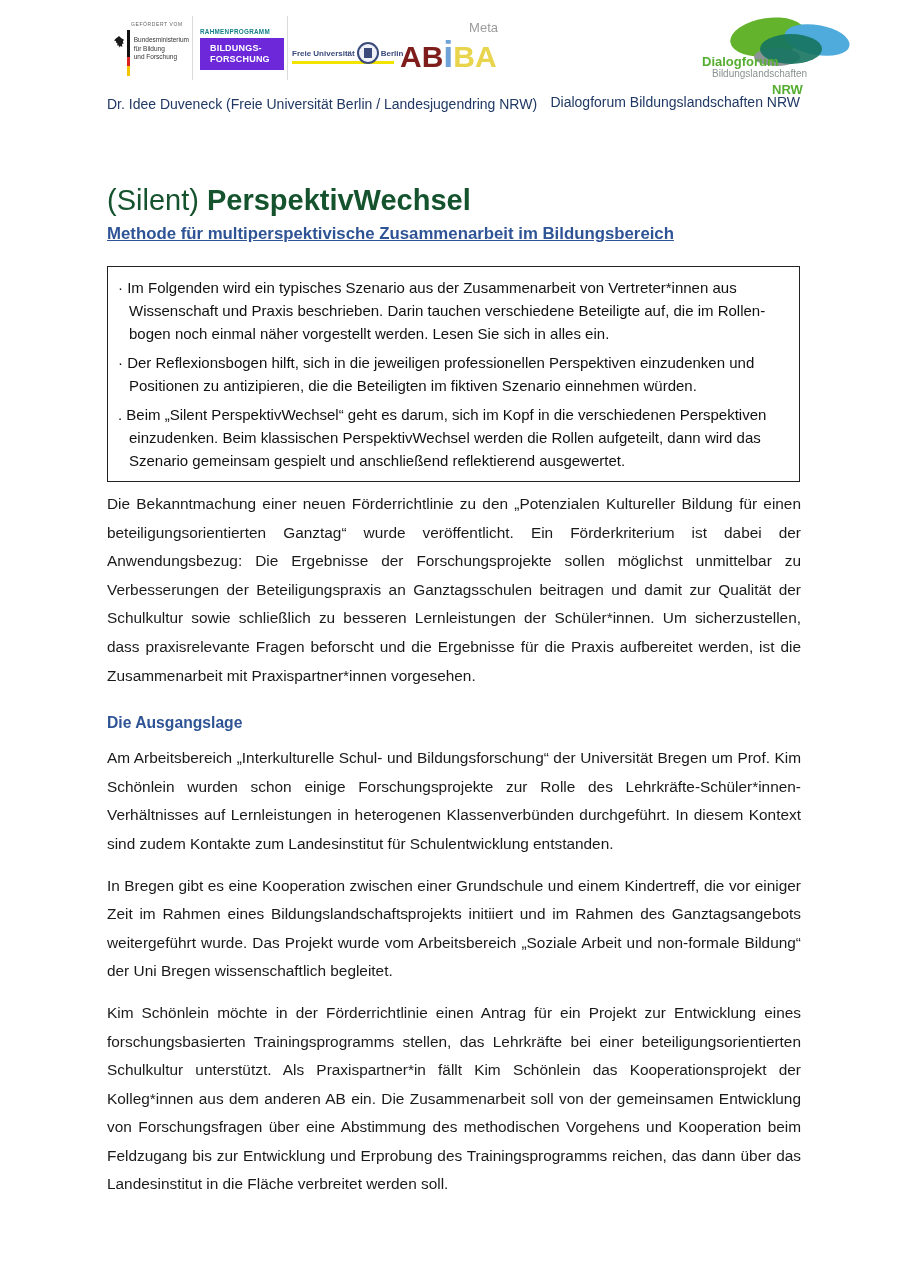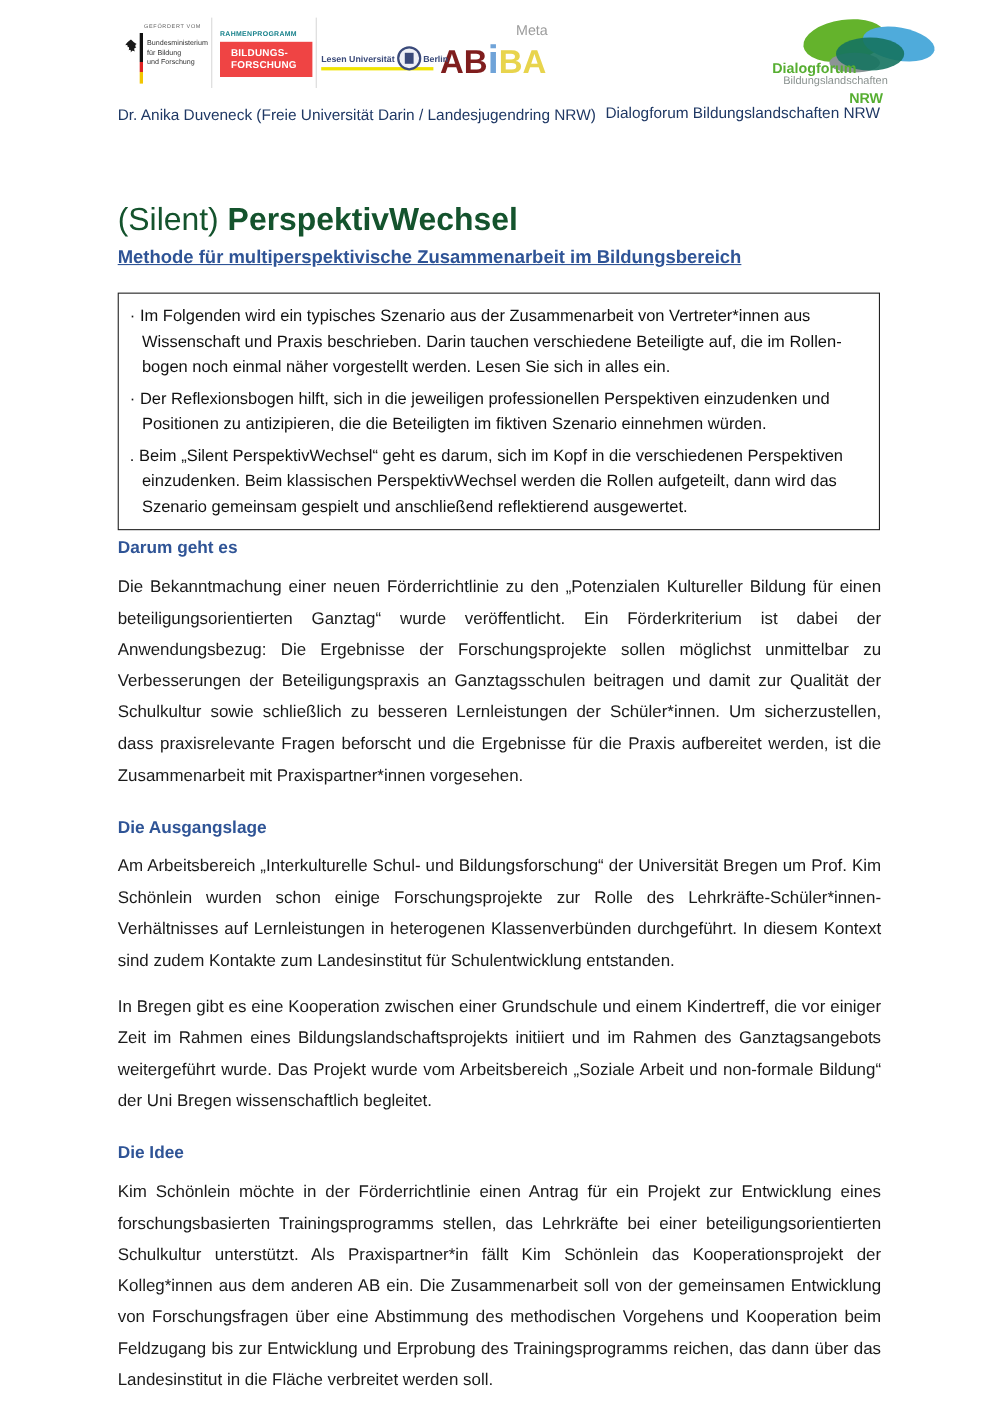--- a/index.html
+++ b/index.html
@@ -18,21 +18,21 @@
   .logo-bmbf { position: absolute; left: 113px; top: 21px; width: 76px; }
   .bmbf-funded { font-size: 5px; letter-spacing: .6px; color: #666; margin-left: 18px; margin-bottom: 3px; }
   .bmbf-row { display: flex; align-items: flex-start; }
   .bmbf-eagle { width: 14px; height: 16px; margin-top: 4px; }
   .bmbf-flag { width: 3px; height: 46px; margin: 0 4px 0 2px;
     background: linear-gradient(to bottom, #111 0%, #111 58%, #d22 58%, #d22 78%, #f2c500 78%, #f2c500 100%); }
   .bmbf-text { font-size: 6.5px; line-height: 8.5px; color: #333; padding-top: 6px; }
 
   .logo-rp { position: absolute; left: 200px; top: 28px; width: 84px; }
   .rp-top { font-size: 6.3px; font-weight: bold; letter-spacing: .3px; color: #15808a; margin-bottom: 3px; }
-  .rp-box { position: relative; background: #ef4444; color: #fff; padding: 5px 5px 5px 10px; }
+  .rp-box { position: relative; background: #6d28d9; color: #fff; padding: 5px 5px 5px 10px; }
   .rp-box .l { font-size: 9px; font-weight: bold; line-height: 11px; letter-spacing: .2px; }
   .rp-side { position: absolute; left: -4px; top: 50%; transform: rotate(-90deg) translateX(-50%);
     transform-origin: left top; font-size: 3.6px; color: rgba(255,255,255,.85); letter-spacing: .4px; }
 
   .logo-fu { position: absolute; left: 292px; top: 40px; width: 102px; height: 28px; }
   .fu-row { position: relative; display: flex; align-items: center; height: 26px; z-index: 1; }
   .fu-txt { font-size: 8px; font-weight: bold; color: #3a4a7a; white-space: nowrap; }
   .fu-seal { width: 22px; height: 22px; border-radius: 50%; border: 2px solid #3a4a7a;
     background: #eef1f7; margin: 0 2px; flex: 0 0 auto; position: relative; }
   .fu-seal::after { content: ""; position: absolute; left: 5px; top: 4px; width: 8px; height: 10px; background: #3a4a7a; }
@@ -107,21 +107,21 @@
       <div class="l">BILDUNGS-</div>
       <div class="l">FORSCHUNG</div>
     </div>
   </div>
 
   <div class="logo-sep sep2"></div>
 
   <div class="logo-fu">
     <div class="fu-yellow"></div>
     <div class="fu-row">
-      <span class="fu-txt">Lesen Universität</span>
+      <span class="fu-txt">Freie Universität</span>
       <span class="fu-seal"></span>
       <span class="fu-txt">Berlin</span>
     </div>
   </div>
 
   <div class="logo-abiba">
     <div class="abiba-meta">Meta</div>
     <div class="abiba-word">
       <span class="abiba-ab">AB</span><span class="abiba-i">i</span><span class="abiba-ba">BA</span>
     </div>
@@ -131,44 +131,42 @@
     <div class="df-shape df-green"></div>
     <div class="df-shape df-blue"></div>
     <div class="df-shape df-gray"></div>
     <div class="df-shape df-teal"></div>
     <div class="df-l1">Dialogforum</div>
     <div class="df-l2">Bildungslandschaften</div>
     <div class="df-l3">NRW</div>
   </div>
 
   <div class="authors">
-    <div>Dr. Anika Duveneck (Freie Universität Darin / Landesjugendring NRW)</div>
+    <div>Dr. Idee Duveneck (Freie Universität Berlin / Landesjugendring NRW)</div>
   </div>
   <div class="right-credit">Dialogforum Bildungslandschaften NRW</div>
 
   <div class="title-block">
     <div class="main-title"><span>(Silent) </span><span class="bold">PerspektivWechsel</span></div>
     <div class="subtitle">Methode für multiperspektivische Zusammenarbeit im Bildungsbereich</div>
   </div>
 
   <div class="intro-box">
     <div class="intro-bullet"><span>·</span> <span>Im Folgenden wird ein typisches Szenario aus der Zusammenarbeit von Vertreter*innen aus Wissenschaft und Praxis beschrieben. Darin tauchen verschiedene Beteiligte auf, die im Rollen­bogen noch einmal näher vorgestellt werden. Lesen Sie sich in alles ein.</span></div>
     <div class="intro-bullet"><span>·</span> <span>Der Reflexionsbogen hilft, sich in die jeweiligen professionellen Perspektiven einzudenken und Positionen zu antizipieren, die die Beteiligten im fiktiven Szenario einnehmen würden.</span></div>
     <div class="intro-bullet"><span>.</span> <span>Beim „Silent PerspektivWechsel“ geht es darum, sich im Kopf in die verschiedenen Perspekti­ven einzudenken. Beim klassischen PerspektivWechsel werden die Rollen aufgeteilt, dann wird das Szenario gemeinsam gespielt und anschließend reflektierend ausgewertet.</span></div>
   </div>
 
   <div class="body-sections">
     <div class="sec">
-      <div class="sec-heading">Darum geht es</div>
       <p>Die Bekanntmachung einer neuen Förderrichtlinie zu den „Potenzialen Kultureller Bildung für einen beteiligungsorientierten Ganztag“ wurde veröffentlicht. Ein Förderkriterium ist dabei der Anwendungsbezug: Die Ergebnisse der Forschungsprojekte sollen möglichst unmittelbar zu Verbesserungen der Beteiligungspraxis an Ganztagsschulen beitragen und damit zur Quali­tät der Schulkultur sowie schließlich zu besseren Lernleistungen der Schüler*innen. Um sicher­zustellen, dass praxisrelevante Fragen beforscht und die Ergebnisse für die Praxis aufbereitet werden, ist die Zusammenarbeit mit Praxispartner*innen vorgesehen.</p>
     </div>
     <div class="sec">
       <div class="sec-heading">Die Ausgangslage</div>
       <p>Am Arbeitsbereich „Interkulturelle Schul- und Bildungsforschung“ der Universität Bregen um Prof. Kim Schönlein wurden schon einige Forschungsprojekte zur Rolle des Lehrkräfte-Schü­ler*innen-Verhältnisses auf Lernleistungen in heterogenen Klassenverbünden durchgeführt. In diesem Kontext sind zudem Kontakte zum Landesinstitut für Schulentwicklung entstanden.</p>
       <p>In Bregen gibt es eine Kooperation zwischen einer Grundschule und einem Kindertreff, die vor einiger Zeit im Rahmen eines Bildungslandschaftsprojekts initiiert und im Rahmen des Ganz­tagsangebots weitergeführt wurde. Das Projekt wurde vom Arbeitsbereich „Soziale Arbeit und non-formale Bildung“ der Uni Bregen wissenschaftlich begleitet.</p>
     </div>
     <div class="sec">
-      <div class="sec-heading">Die Idee</div>
       <p>Kim Schönlein möchte in der Förderrichtlinie einen Antrag für ein Projekt zur Entwicklung ei­nes forschungsbasierten Trainingsprogramms stellen, das Lehrkräfte bei einer beteiligungsori­entierten Schulkultur unterstützt. Als Praxispartner*in fällt Kim Schönlein das Kooperations­projekt der Kolleg*innen aus dem anderen AB ein. Die Zusammenarbeit soll von der gemein­samen Entwicklung von Forschungsfragen über eine Abstimmung des methodischen Vorge­hens und Kooperation beim Feldzugang bis zur Entwicklung und Erprobung des Trainingspro­gramms reichen, das dann über das Landesinstitut in die Fläche verbreitet werden soll.</p>
     </div>
   </div>
 
 </div>
 
 </body></html>

